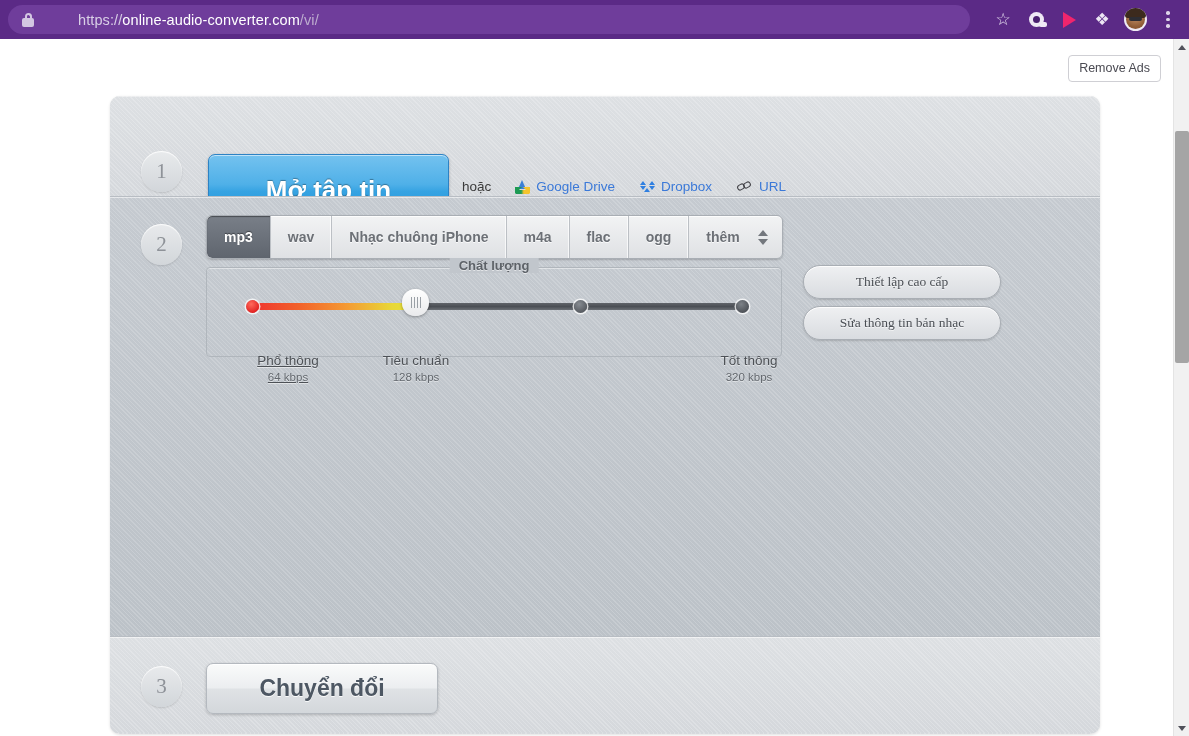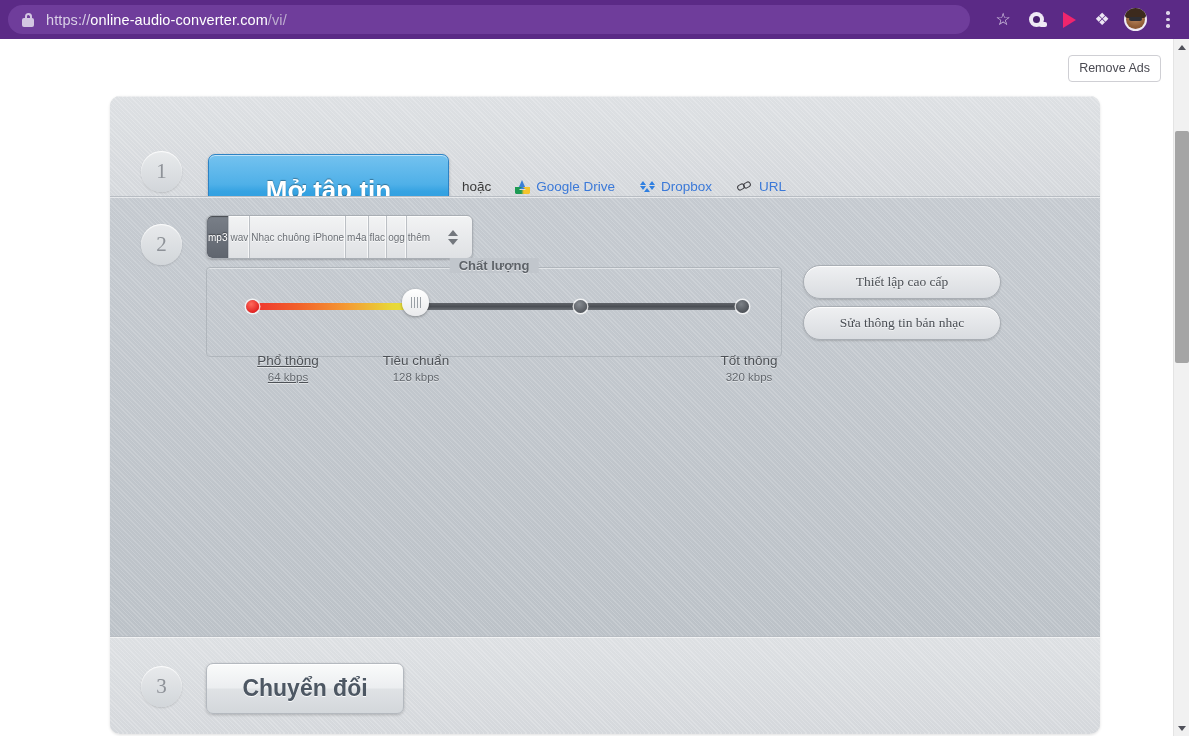--- a/index.html
+++ b/index.html
@@ -18,20 +18,21 @@
     background: #5b2a86;
     display: flex; align-items: center;
   }
   #omnibox {
     position: absolute; left: 8px; top: 5px;
     width: 962px; height: 29px;
     background: #6f3d9b;
     border-radius: 15px;
     display: flex; align-items: center;
     padding-left: 14px;
+    gap: 32px;
   }
   #lock-icon { width: 12px; height: 14px; position: relative; flex: none; margin-right: 12px; }
   #lock-icon .body { position: absolute; left: 0; bottom: 0; width: 12px; height: 9px; background: #d3c6e2; border-radius: 2px; }
   #lock-icon .shackle { position: absolute; left: 2.5px; top: 0; width: 7px; height: 7px; border: 2px solid #d3c6e2; border-bottom: none; border-radius: 4px 4px 0 0; }
   #url-text {
     font-size: 14.5px; color: #d9cfe6; white-space: nowrap;
     letter-spacing: .1px;
   }
   #url-text .domain { color: #ffffff; }
   #url-text .path { color: #bdaccf; }
@@ -168,22 +169,22 @@
     position: absolute; left: 96px; top: 18px;
     height: 44px; display: flex;
     border-radius: 6px;
     background: linear-gradient(to bottom, #f2f3f4 0%, #dfe1e4 100%);
     border: 1px solid #a9aeb4;
     box-shadow: 0 1px 2px rgba(0,0,0,.2), inset 0 1px 0 rgba(255,255,255,.8);
     overflow: hidden;
   }
   .fmt {
     display: flex; align-items: center; justify-content: center;
-    padding: 0 1px;
-    font-size: 10px; font-weight: normal; color: #6c7076;
+    padding: 0 17px;
+    font-size: 14px; font-weight: bold; color: #6c7076;
     border-right: 1px solid #bcc0c5;
     box-shadow: inset -1px 0 0 rgba(255,255,255,.7);
     cursor: pointer;
     text-shadow: 0 1px 0 rgba(255,255,255,.8);
     white-space: nowrap;
   }
   .fmt.active {
     background: linear-gradient(to bottom, #797f88 0%, #5f656e 100%);
     color: #ffffff;
     text-shadow: 0 -1px 1px rgba(0,0,0,.45);
@@ -281,21 +282,21 @@
     text-shadow: 0 1px 0 rgba(255,255,255,.7);
     cursor: pointer;
     font-family: "Liberation Serif", serif;
   }
   #pill-adv { top: 68px; }
   #pill-tags { top: 109px; }
 
   
   #convert-btn {
     position: absolute; left: 96px; top: 26px;
-    width: 198px; height: 51px;
+    width: 232px; height: 51px;
     border-radius: 7px;
     border: 1px solid #b4b9bf;
     background: linear-gradient(to bottom, #fafbfb 0%, #eceef0 48%, #dfe2e5 52%, #d3d7db 100%);
     box-shadow: inset 0 1px 0 rgba(255,255,255,.9), 0 1px 3px rgba(0,0,0,.2);
     display: flex; align-items: center; justify-content: center;
     font-size: 23px; font-weight: bold; color: #4d5763;
     text-shadow: 0 1px 0 rgba(255,255,255,.85);
     cursor: pointer;
   }
 

